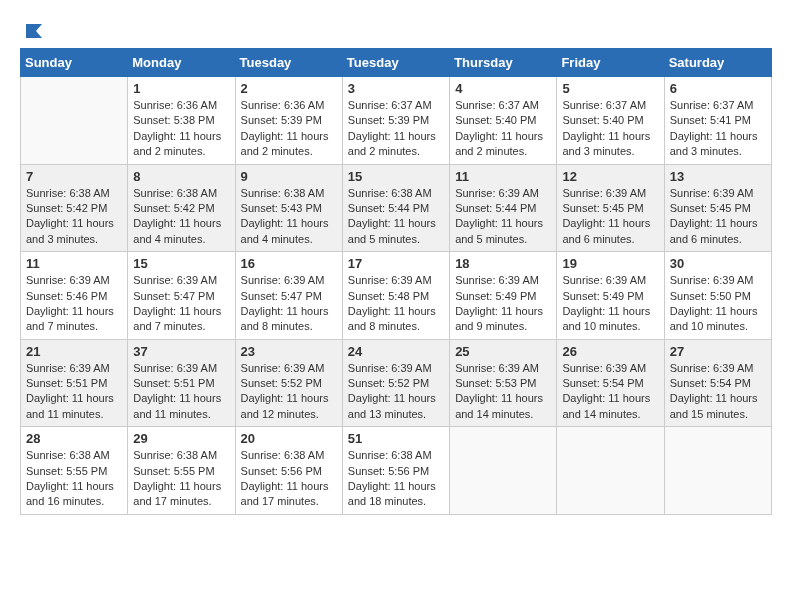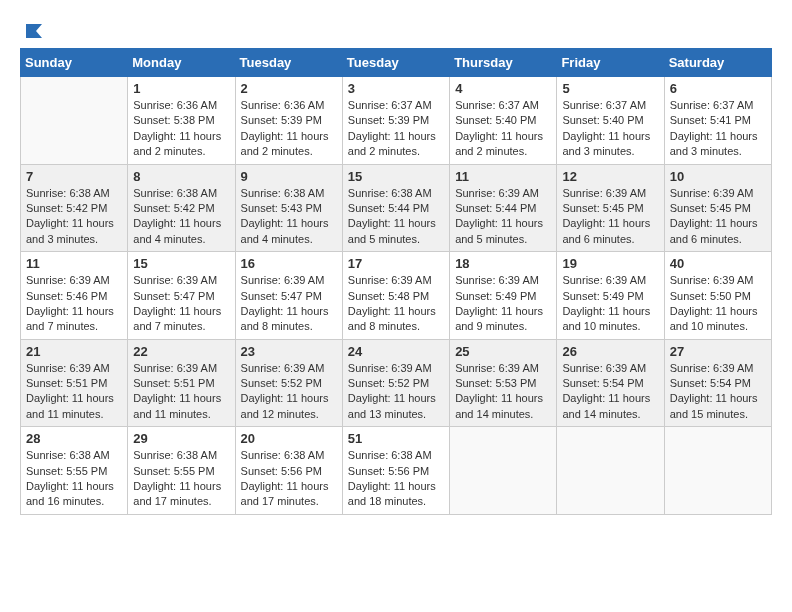--- a/index.html
+++ b/index.html
@@ -188,21 +188,21 @@
 and 5 minutes.</div>
         </td>
         <td>
           <span class="day-num">12</span>
           <div class="cell-info" style="white-space: pre-line;">Sunrise: 6:39 AM
 Sunset: 5:45 PM
 Daylight: 11 hours
 and 6 minutes.</div>
         </td>
         <td>
-          <span class="day-num">10</span>
+          <span class="day-num">13</span>
           <div class="cell-info" style="white-space: pre-line;">Sunrise: 6:39 AM
 Sunset: 5:45 PM
 Daylight: 11 hours
 and 6 minutes.</div>
         </td>
       </tr>
       <tr>
         <td>
           <span class="day-num">11</span>
           <div class="cell-info" style="white-space: pre-line;">Sunrise: 6:39 AM
@@ -239,37 +239,37 @@
 and 9 minutes.</div>
         </td>
         <td>
           <span class="day-num">19</span>
           <div class="cell-info" style="white-space: pre-line;">Sunrise: 6:39 AM
 Sunset: 5:49 PM
 Daylight: 11 hours
 and 10 minutes.</div>
         </td>
         <td>
-          <span class="day-num">40</span>
+          <span class="day-num">30</span>
           <div class="cell-info" style="white-space: pre-line;">Sunrise: 6:39 AM
 Sunset: 5:50 PM
 Daylight: 11 hours
 and 10 minutes.</div>
         </td>
       </tr>
       <tr class="row-shaded">
         <td>
           <span class="day-num">21</span>
           <div class="cell-info" style="white-space: pre-line;">Sunrise: 6:39 AM
 Sunset: 5:51 PM
 Daylight: 11 hours
 and 11 minutes.</div>
         </td>
         <td>
-          <span class="day-num">22</span>
+          <span class="day-num">37</span>
           <div class="cell-info" style="white-space: pre-line;">Sunrise: 6:39 AM
 Sunset: 5:51 PM
 Daylight: 11 hours
 and 11 minutes.</div>
         </td>
         <td>
           <span class="day-num">23</span>
           <div class="cell-info" style="white-space: pre-line;">Sunrise: 6:39 AM
 Sunset: 5:52 PM
 Daylight: 11 hours

